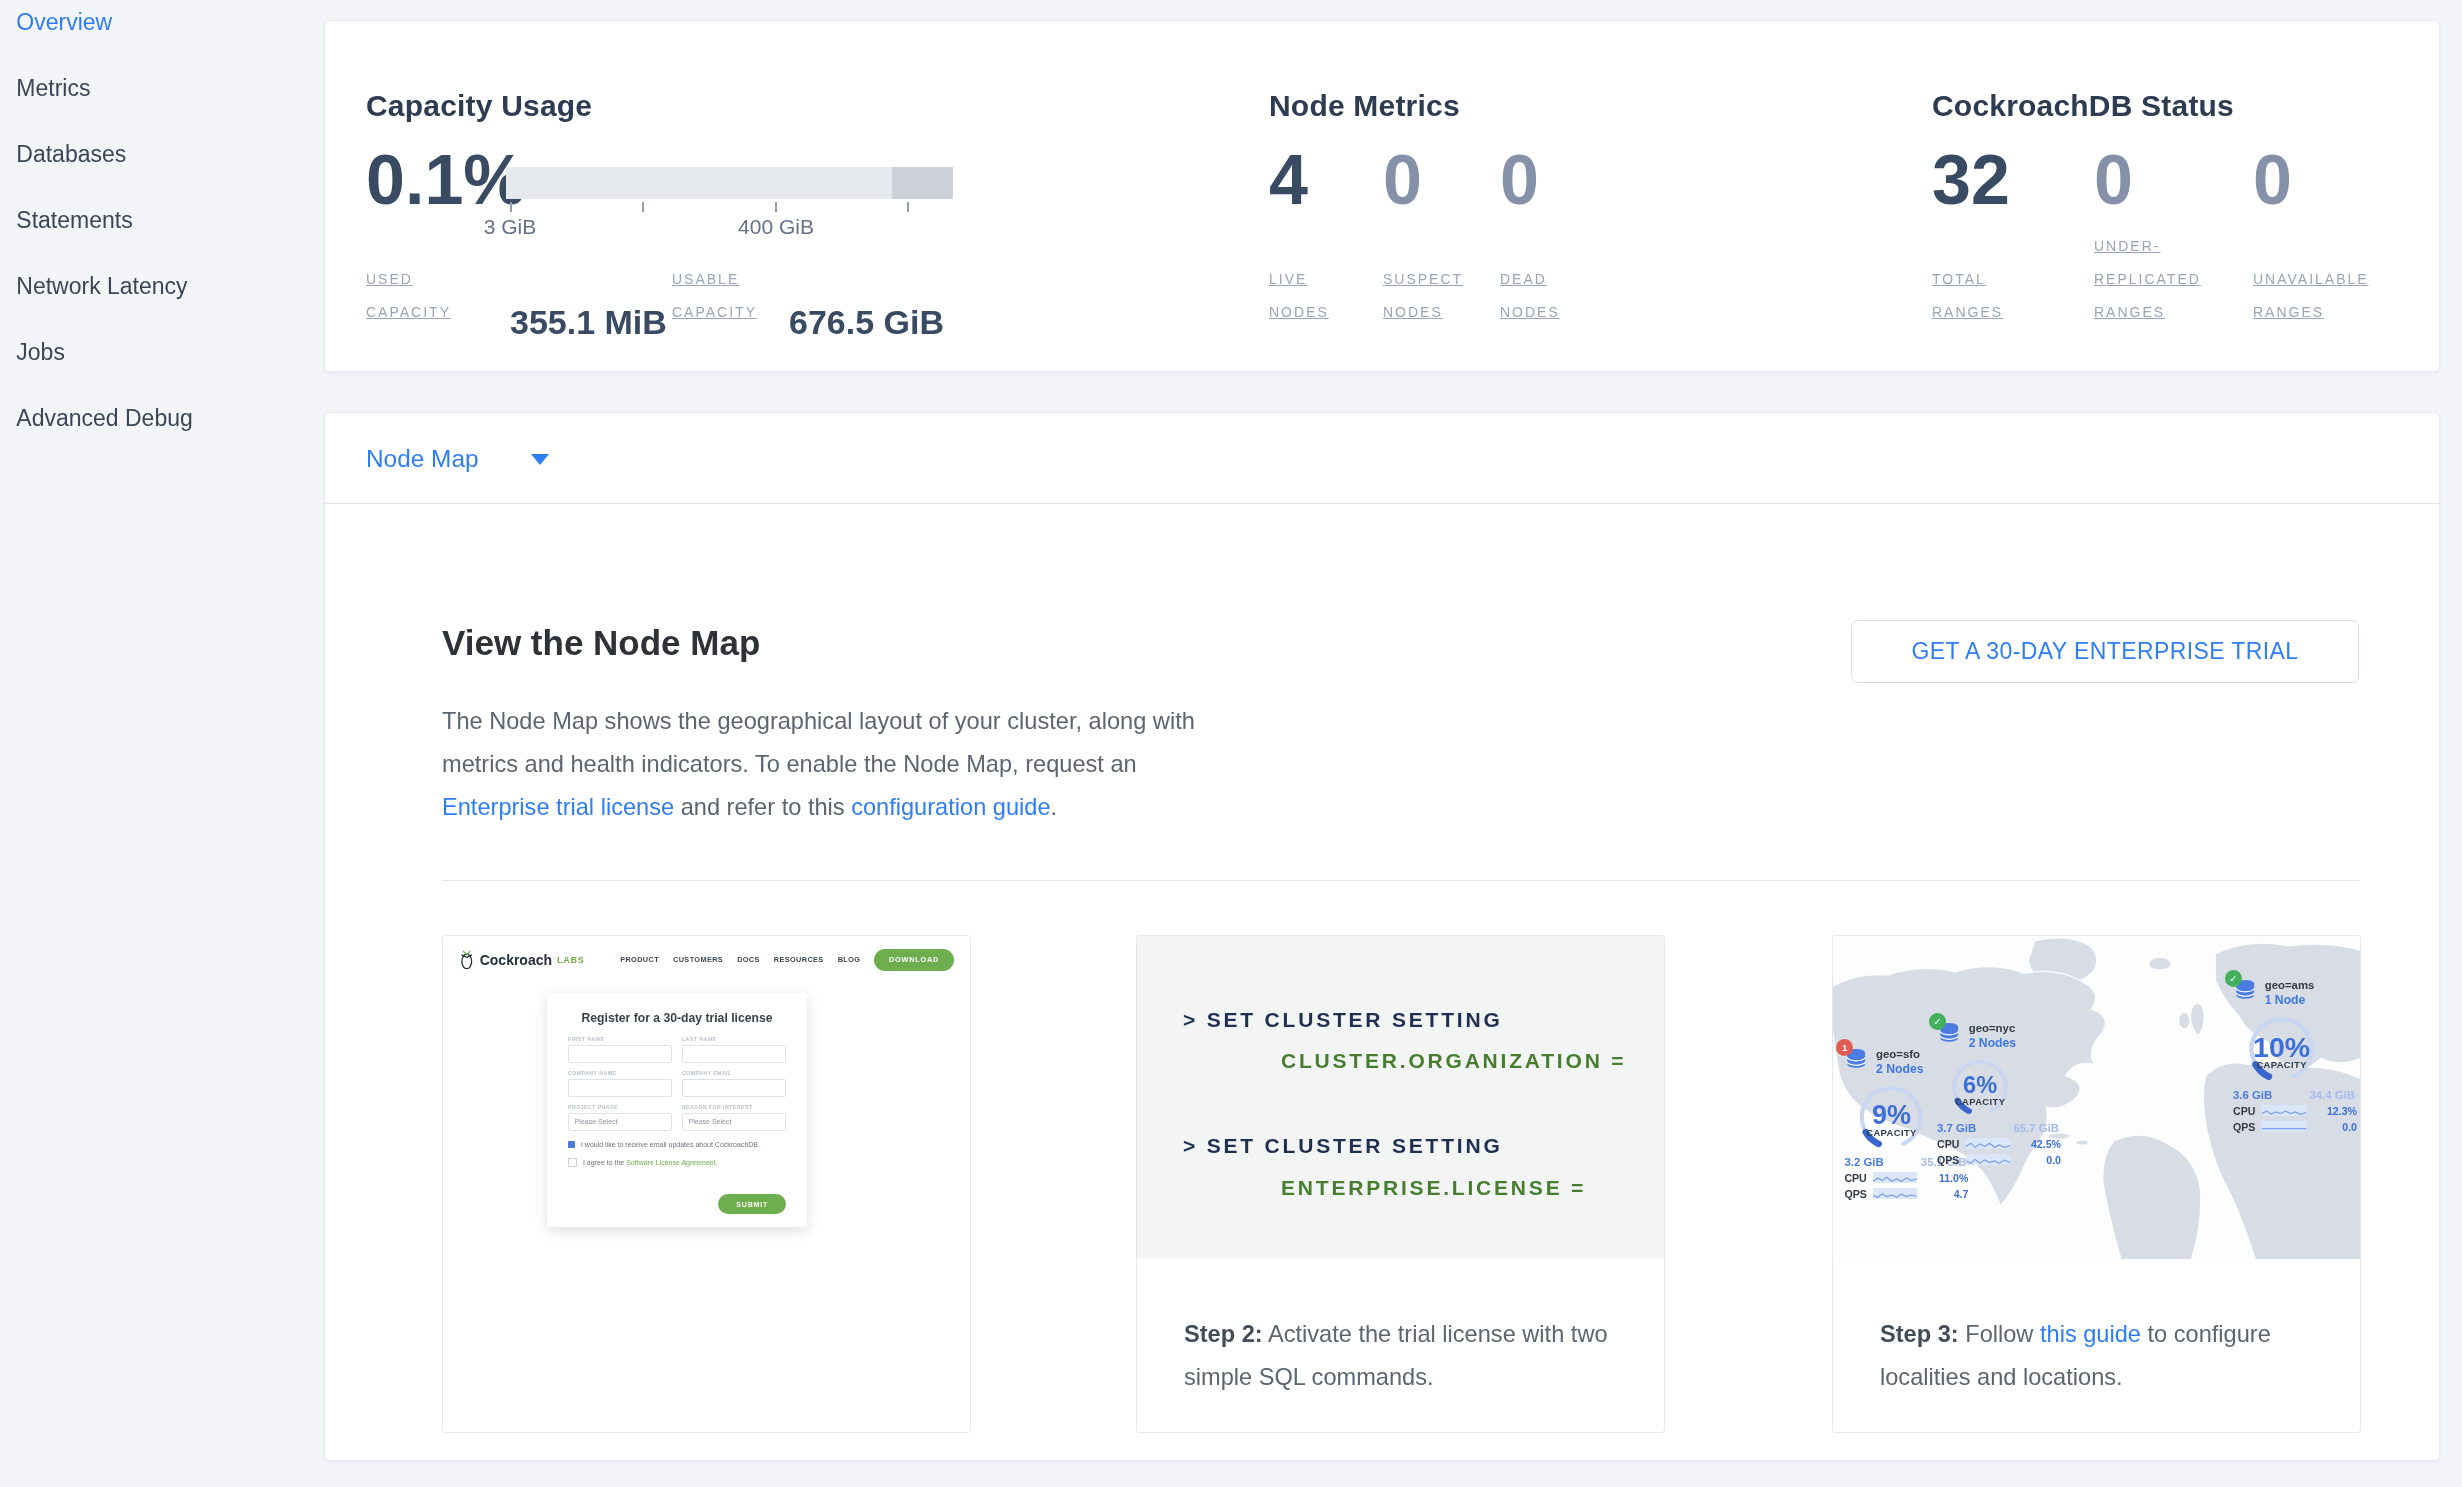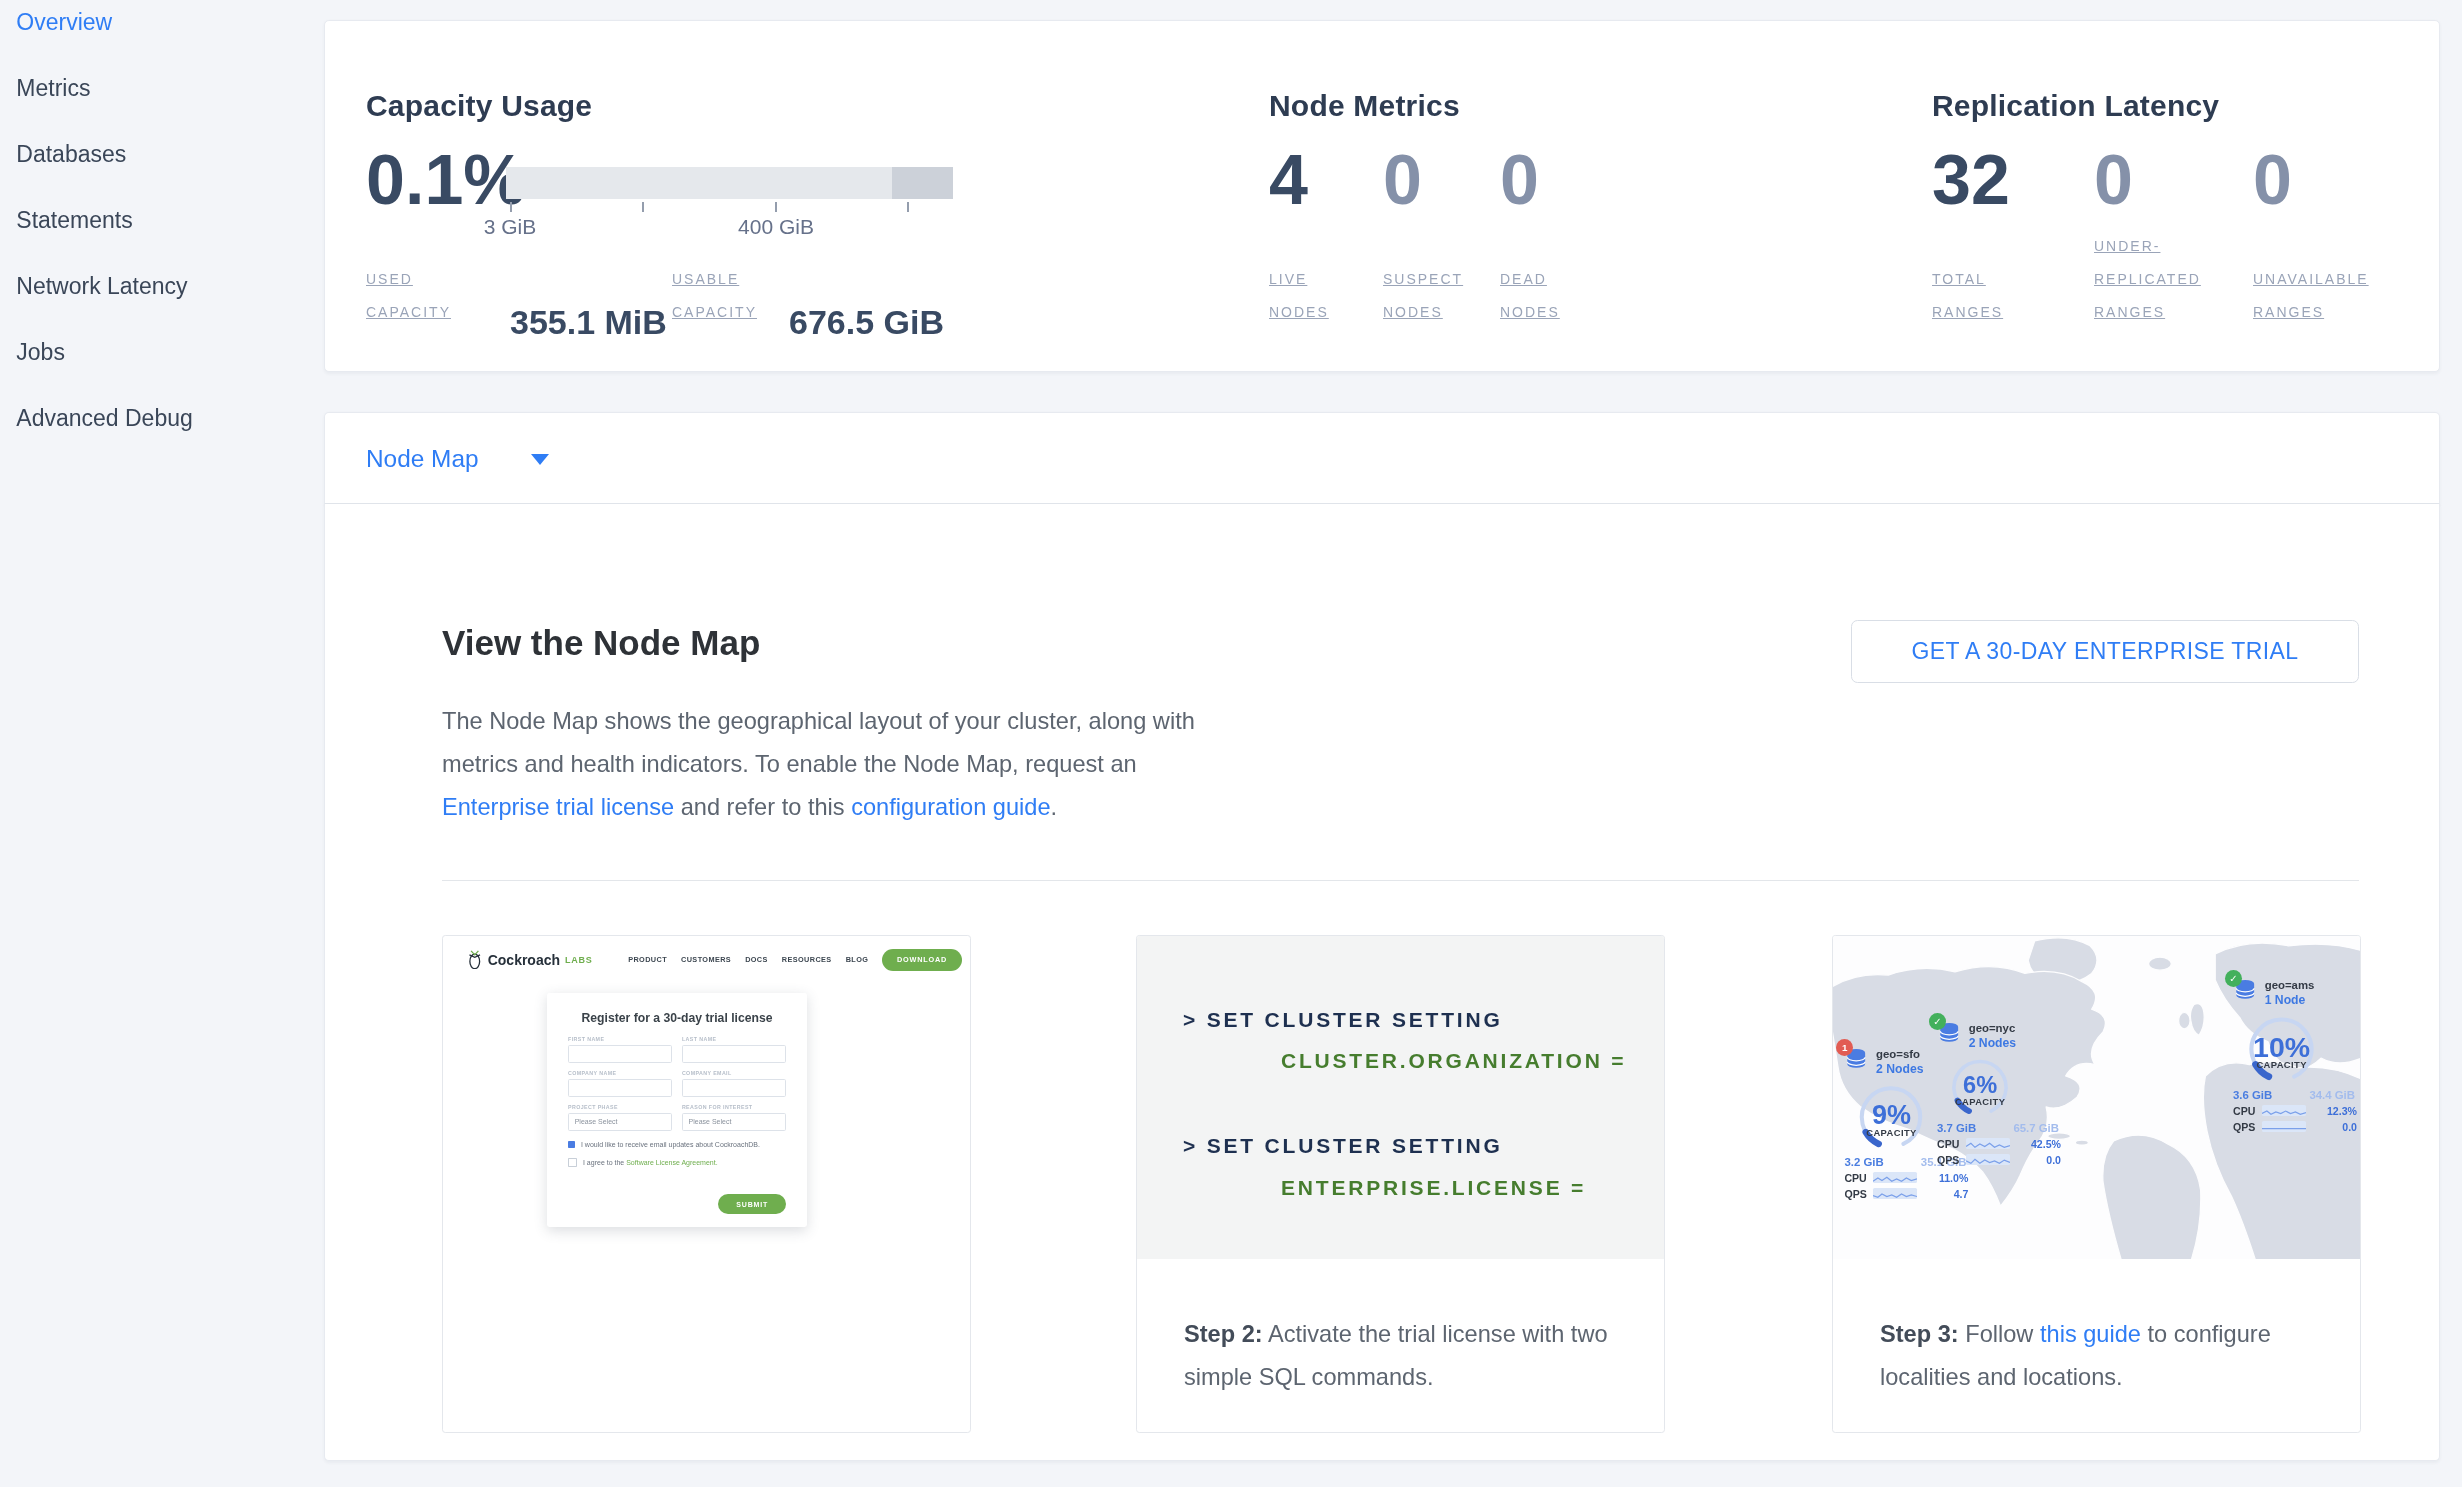--- a/index.html
+++ b/index.html
@@ -64,21 +64,21 @@
     background:#fff;border:0.8px solid #e4e7ec;border-radius:3.3px;box-sizing:border-box;overflow:hidden;
   }
   .step-media{position:absolute;left:0;top:0;width:100%;height:323px;overflow:hidden;}
   .step-caption{position:absolute;left:0;top:323px;width:100%;padding:54px 47px 0;box-sizing:border-box;font-size:23.6px;line-height:43px;color:#5d6570;}
   .step-prefix{font-weight:700;color:#434c59;}
   
   .code-media{background:#f3f4f4;}
   .code-line{position:absolute;font-size:21px;font-weight:700;letter-spacing:2.8px;color:#1e3050;white-space:nowrap;}
   .code-line.green{color:#467d2e;}
   
-  .ms-header{position:absolute;left:8px;top:0;width:100%;height:47px;display:flex;align-items:center;padding:0 16.3px;box-sizing:border-box;}
+  .ms-header{position:absolute;left:0;top:0;width:100%;height:47px;display:flex;align-items:center;padding:0 16.3px;box-sizing:border-box;}
   .ms-brand{display:flex;align-items:center;gap:4.9px;}
   .ms-brand-name{font-size:14px;font-weight:700;color:#26303a;}
   .ms-brand-suffix{font-size:9px;font-weight:700;color:#6fae4e;letter-spacing:0.8px;}
   .ms-nav{margin-left:auto;display:flex;align-items:center;gap:14px;}
   .ms-nav-item{font-size:7.3px;font-weight:700;color:#3c4650;letter-spacing:0.4px;}
   .ms-download{background:#6fae4e;color:#fff;font-size:7.3px;font-weight:700;letter-spacing:0.8px;padding:6.5px 14.6px;border-radius:813px;}
   .ms-form{
     position:absolute;left:104px;top:57px;width:260px;height:234px;background:#fff;border-radius:2.4px;
     box-shadow:0 3.3px 13px rgba(60,70,90,0.18);padding:18px 21px;box-sizing:border-box;
   }
@@ -153,21 +153,21 @@
   <div class="metric-value" style="left:464px">676.5 GiB</div>
 
   <h2 class="stat-title" style="left:944px">Node Metrics</h2>
   <div class="big-num" style="left:944px">4</div>
   <div class="big-num muted" style="left:1058px">0</div>
   <div class="big-num muted" style="left:1175px">0</div>
   <div class="stat-label" style="left:944px;width:98px">LIVE NODES</div>
   <div class="stat-label" style="left:1058px;width:106px">SUSPECT NODES</div>
   <div class="stat-label" style="left:1175px;width:98px">DEAD NODES</div>
 
-  <h2 class="stat-title" style="left:1607px">Replication Latency</h2>
+  <h2 class="stat-title" style="left:1607px">CockroachDB Status</h2>
   <div class="big-num" style="left:1607px">32</div>
   <div class="big-num muted" style="left:1769px">0</div>
   <div class="big-num muted" style="left:1928px">0</div>
   <div class="stat-label" style="left:1607px;width:98px">TOTAL RANGES</div>
   <div class="stat-label" style="left:1769px;width:137px">UNDER-REPLICATED RANGES</div>
   <div class="stat-label" style="left:1928px;width:146px">UNAVAILABLE RANGES</div>
 </section>
 
 <section class="card selector-card">
   <div class="selector-inner">

